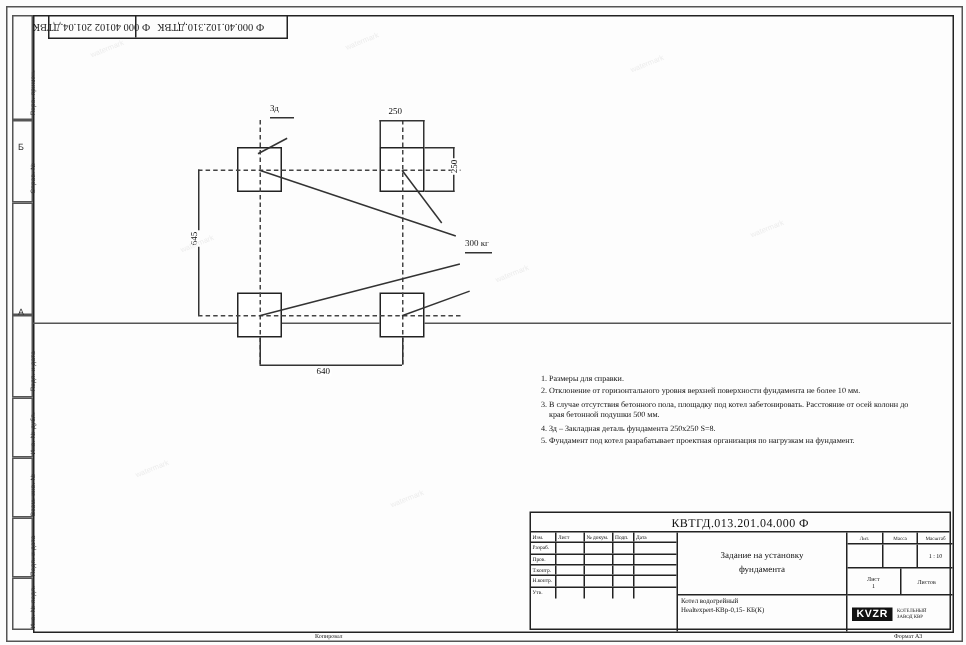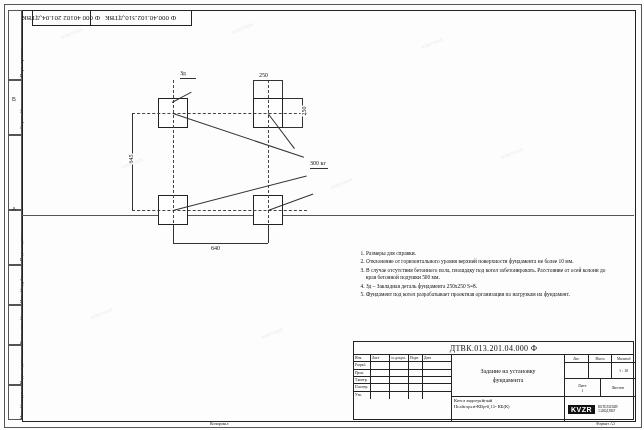--- a/index.html
+++ b/index.html
@@ -416,21 +416,21 @@
       <li>Размеры для справки.</li>
       <li>Отклонение от горизонтального уровня верхней поверхности фундамента не более 10 мм.</li>
       <li>В случае отсутствия бетонного пола, площадку под котел забетонировать. Расстояние от осей колонн до края бетонной подушки 500 мм.</li>
       <li>Зд – Закладная деталь фундамента 250х250 S=8.</li>
       <li>Фундамент под котел разрабатывает проектная организация по нагрузкам на фундамент.</li>
     </ol>
   </div>
 
   <div id="titleblock">
 
-    <div id="tb-code">ДТВК.013.201.04.000 Ф</div>
+    <div id="tb-code">КВТГД.013.201.04.000 Ф</div>
 
     <div id="tb-left">
       <div class="tbrow">
         <div class="tbc c1">Изм.</div>
         <div class="tbc c2">Лист</div>
         <div class="tbc c3">№ докум.</div>
         <div class="tbc c4">Подп.</div>
         <div class="tbc c5">Дата</div>
       </div>
       <div class="tbrow">

